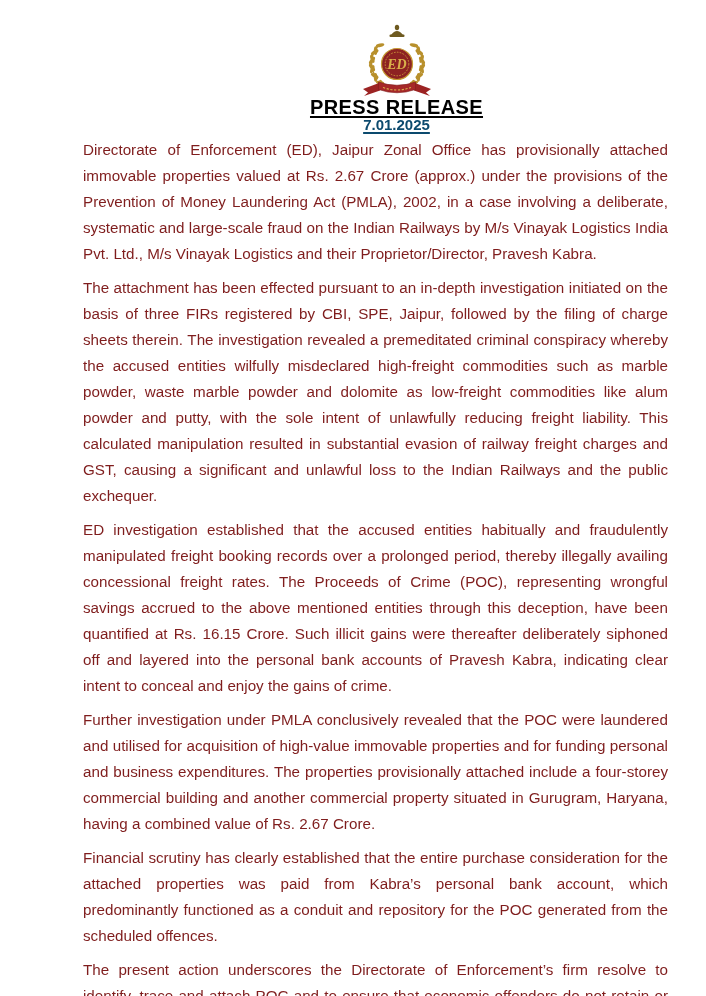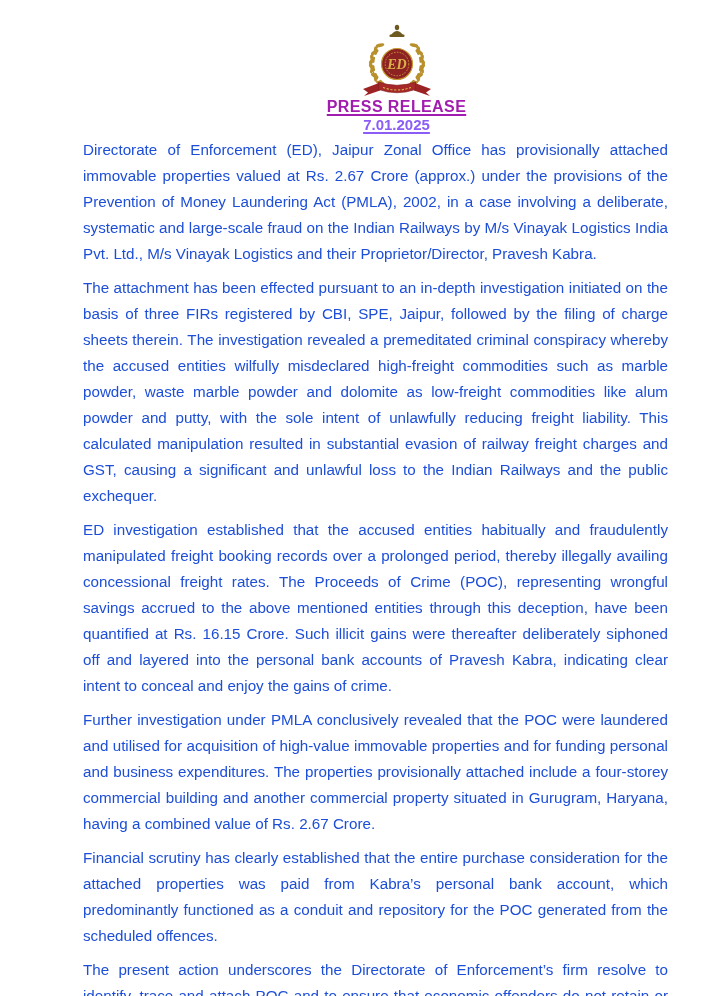--- a/index.html
+++ b/index.html
@@ -23,49 +23,49 @@
     width: 585px;
     margin-left: 104px;   
     padding-top: 24px;
     text-align: center;
   }
   .emblem {
     display: block;
     margin: 0 auto;
   }
   .doc-title {
-    font-size: 16px;
+    font-size: 20px;
     font-weight: bold;
     letter-spacing: 0.4px;
-    color: #a21caf;
+    color: #000000;
     line-height: 18px;
     text-decoration: underline;
     text-decoration-thickness: 1.6px;
     text-underline-offset: 2px;
   }
   .doc-date {
     font-size: 15px;
     font-weight: bold;
-    color: #8b5cf6;
+    color: #0c4a6e;
     line-height: 17px;
     text-decoration: underline;
     text-decoration-thickness: 1.6px;
     text-underline-offset: 2px;
   }
   .doc-body {
     width: 585px;
     margin-left: 83px;
     margin-top: 4px;
   }
   .doc-body p {
     margin: 0 0 8px 0;
     font-size: 15.2px;
     line-height: 26px;
     text-align: justify;
-    color: #1d4ed8;
+    color: #7f1d1d;
   }
   .ed-monogram {
     font-family: "Liberation Serif", serif;
     font-style: italic;
     font-weight: bold;
   }
 </style>
 </head>
 <body>
 

